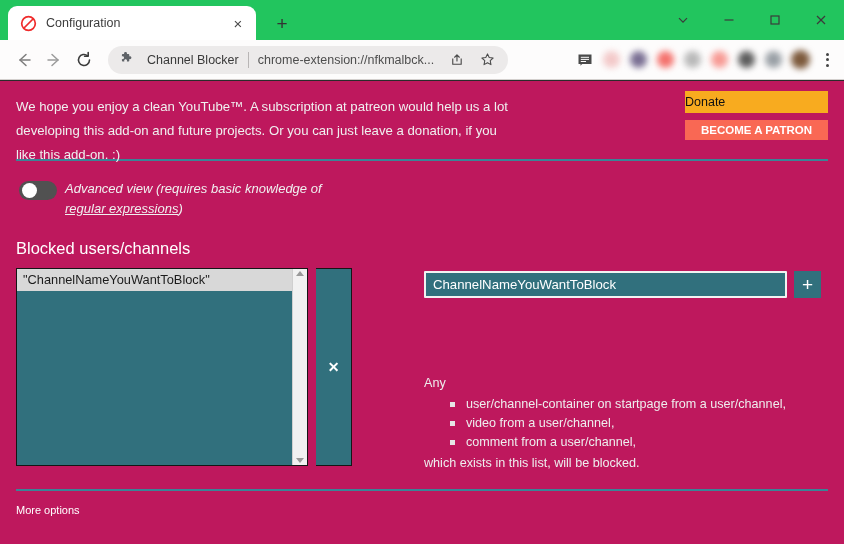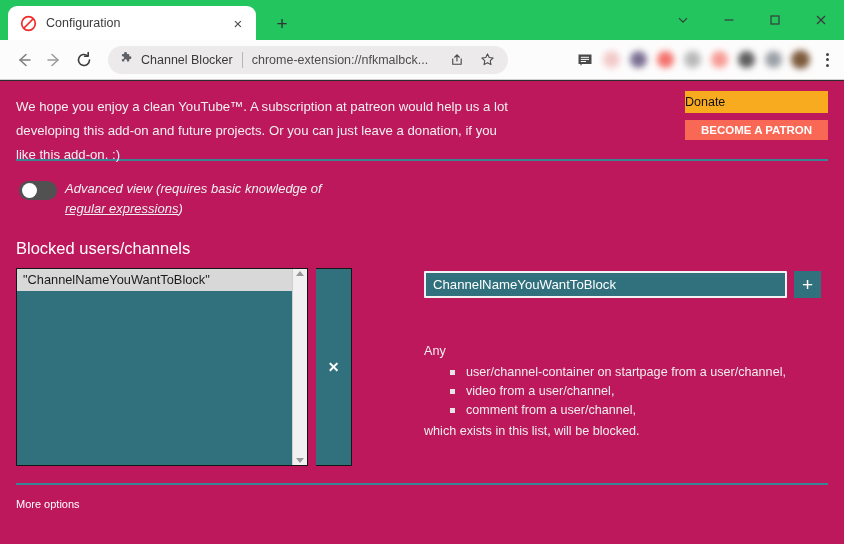--- a/index.html
+++ b/index.html
@@ -111,21 +111,21 @@
     background: #eceaea;
     border-radius: 14px;
     display: flex;
     align-items: center;
     padding: 0 10px 0 12px;
     gap: 9px;
     max-width: 400px;
     min-width: 0;
   }
   .ext-chip {
-    display: flex; align-items: center; gap: 7px;
+    display: flex; align-items: center; gap: 13px;
     flex: 0 0 auto;
   }
   .ext-name {
     font-size: 12.5px;
     color: #3a3a3a;
     white-space: nowrap;
   }
   .omni-sep {
     width: 1px; height: 16px;
     background: #b8b5b5;
@@ -382,21 +382,21 @@
     font-family: "Liberation Sans", sans-serif;
   }
 
   .info {
     padding-top: 43px;
     font-size: 12.6px;
     line-height: 18px;
     color: #eeeeee;
   }
   .info-head { font-weight: bold; font-size: 12px; }
-  .info-any { padding-top: 1px; }
+  .info-any { padding-top: 1px; margin-top: 32px; }
   .info-list {
     list-style: none;
     padding-left: 26px;
     padding-top: 3px;
   }
   .info-list li {
     position: relative;
     padding-left: 16px;
     line-height: 19px;
   }

